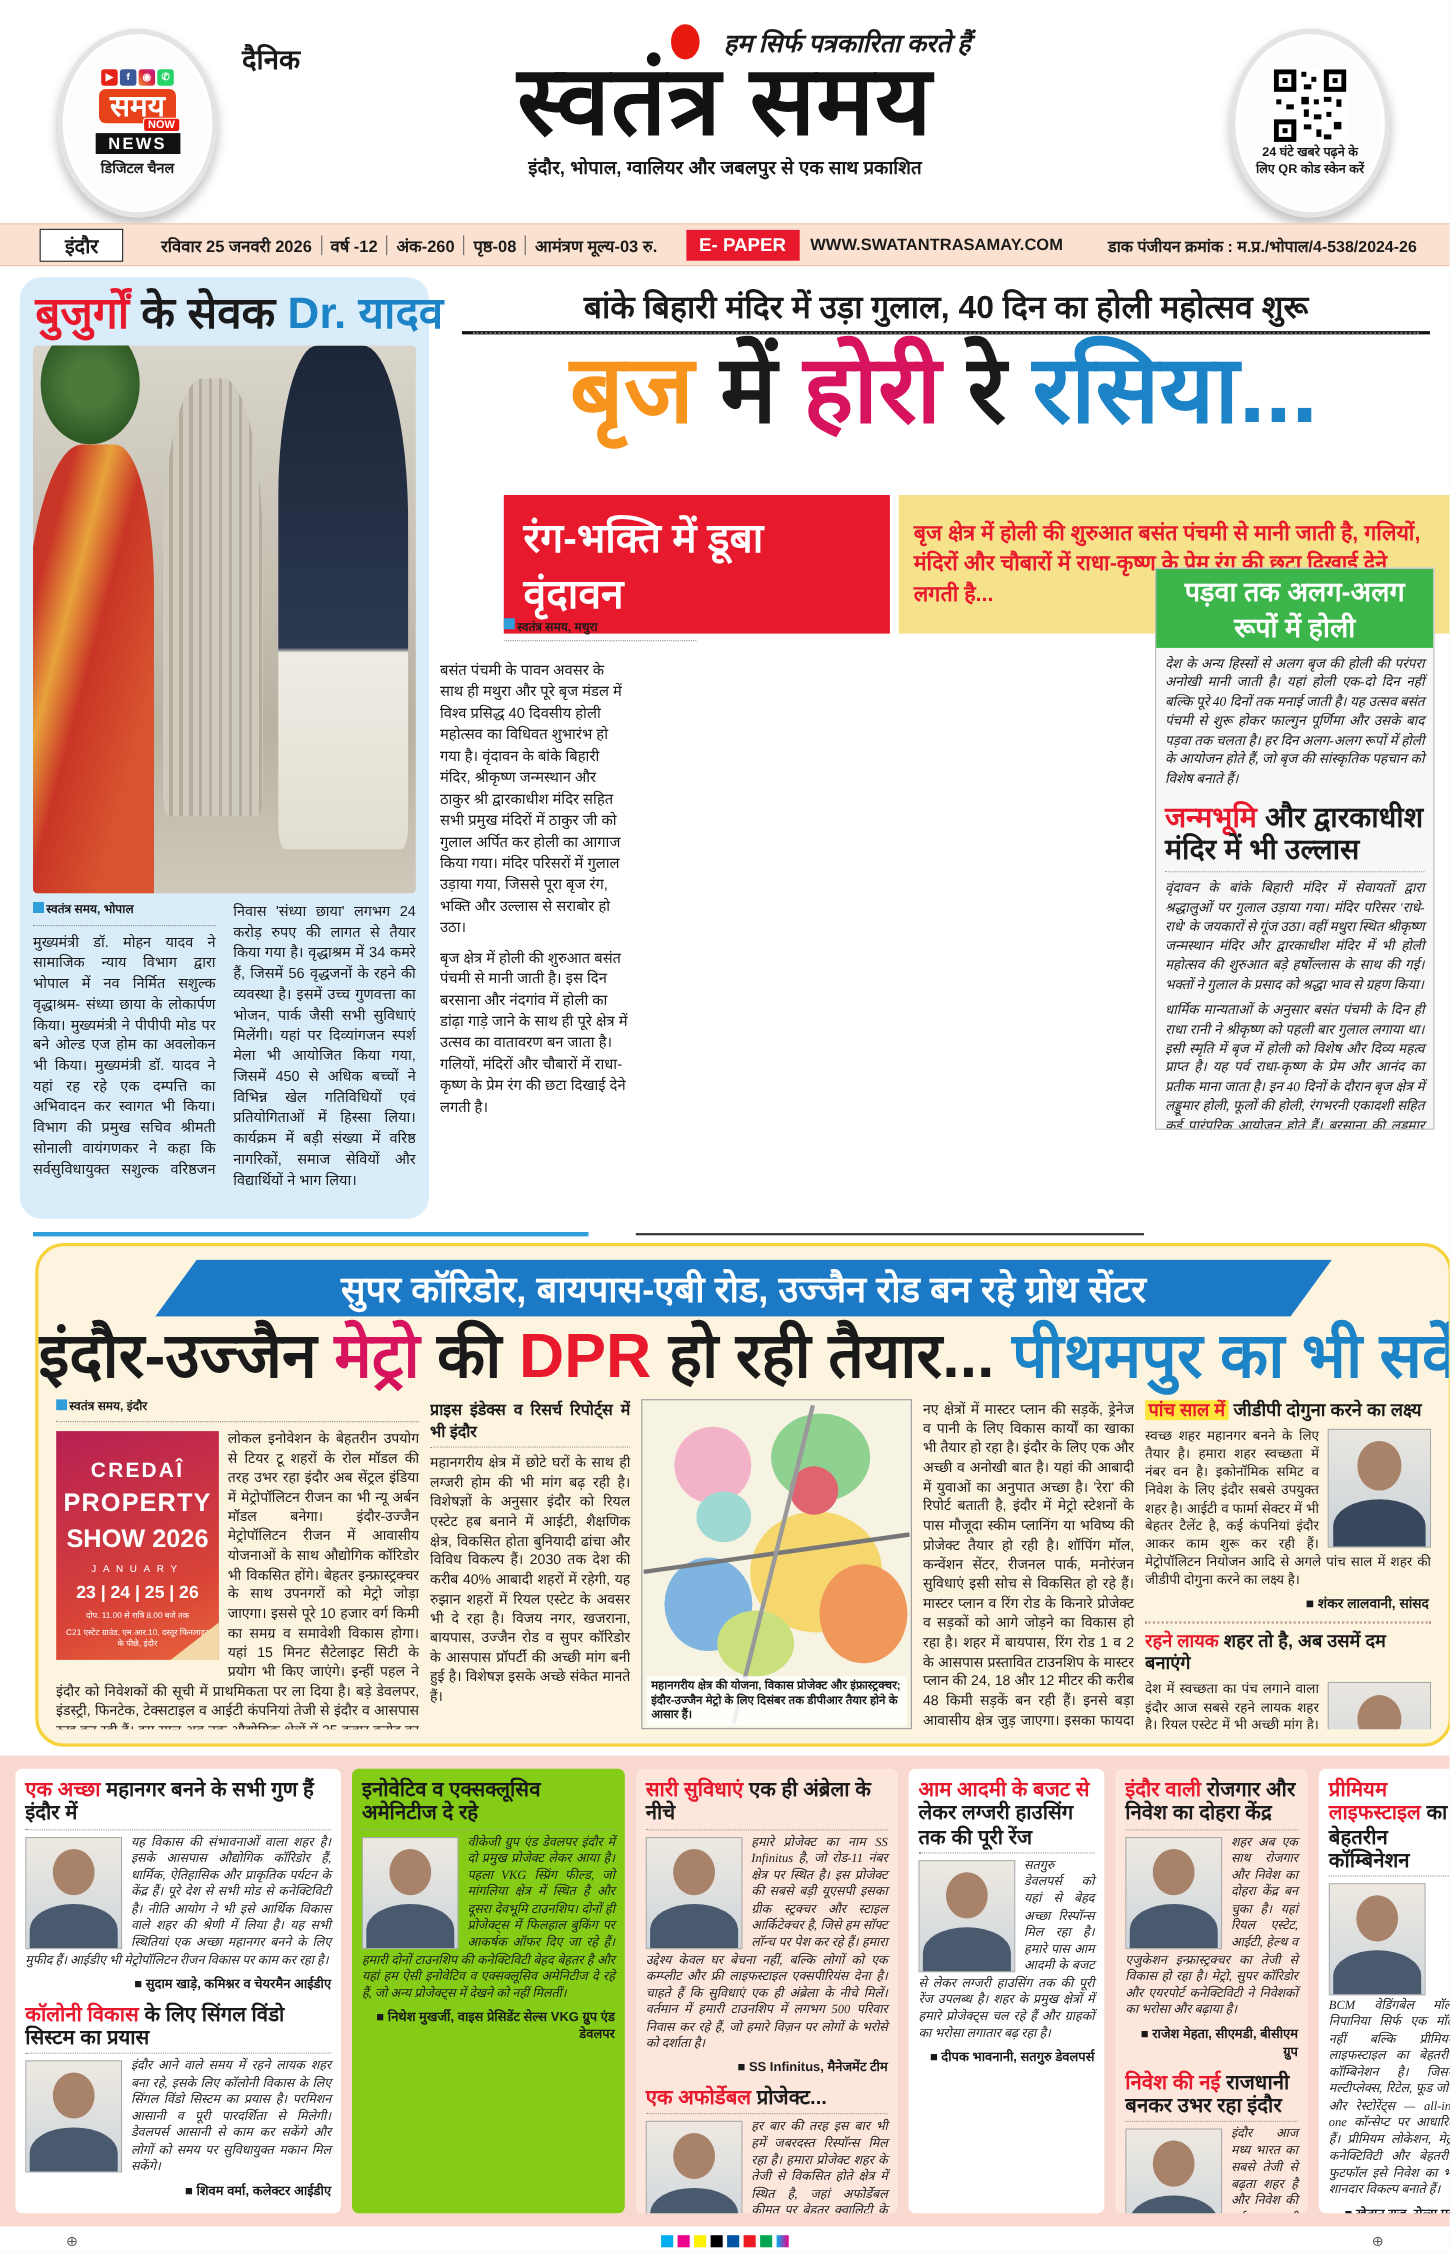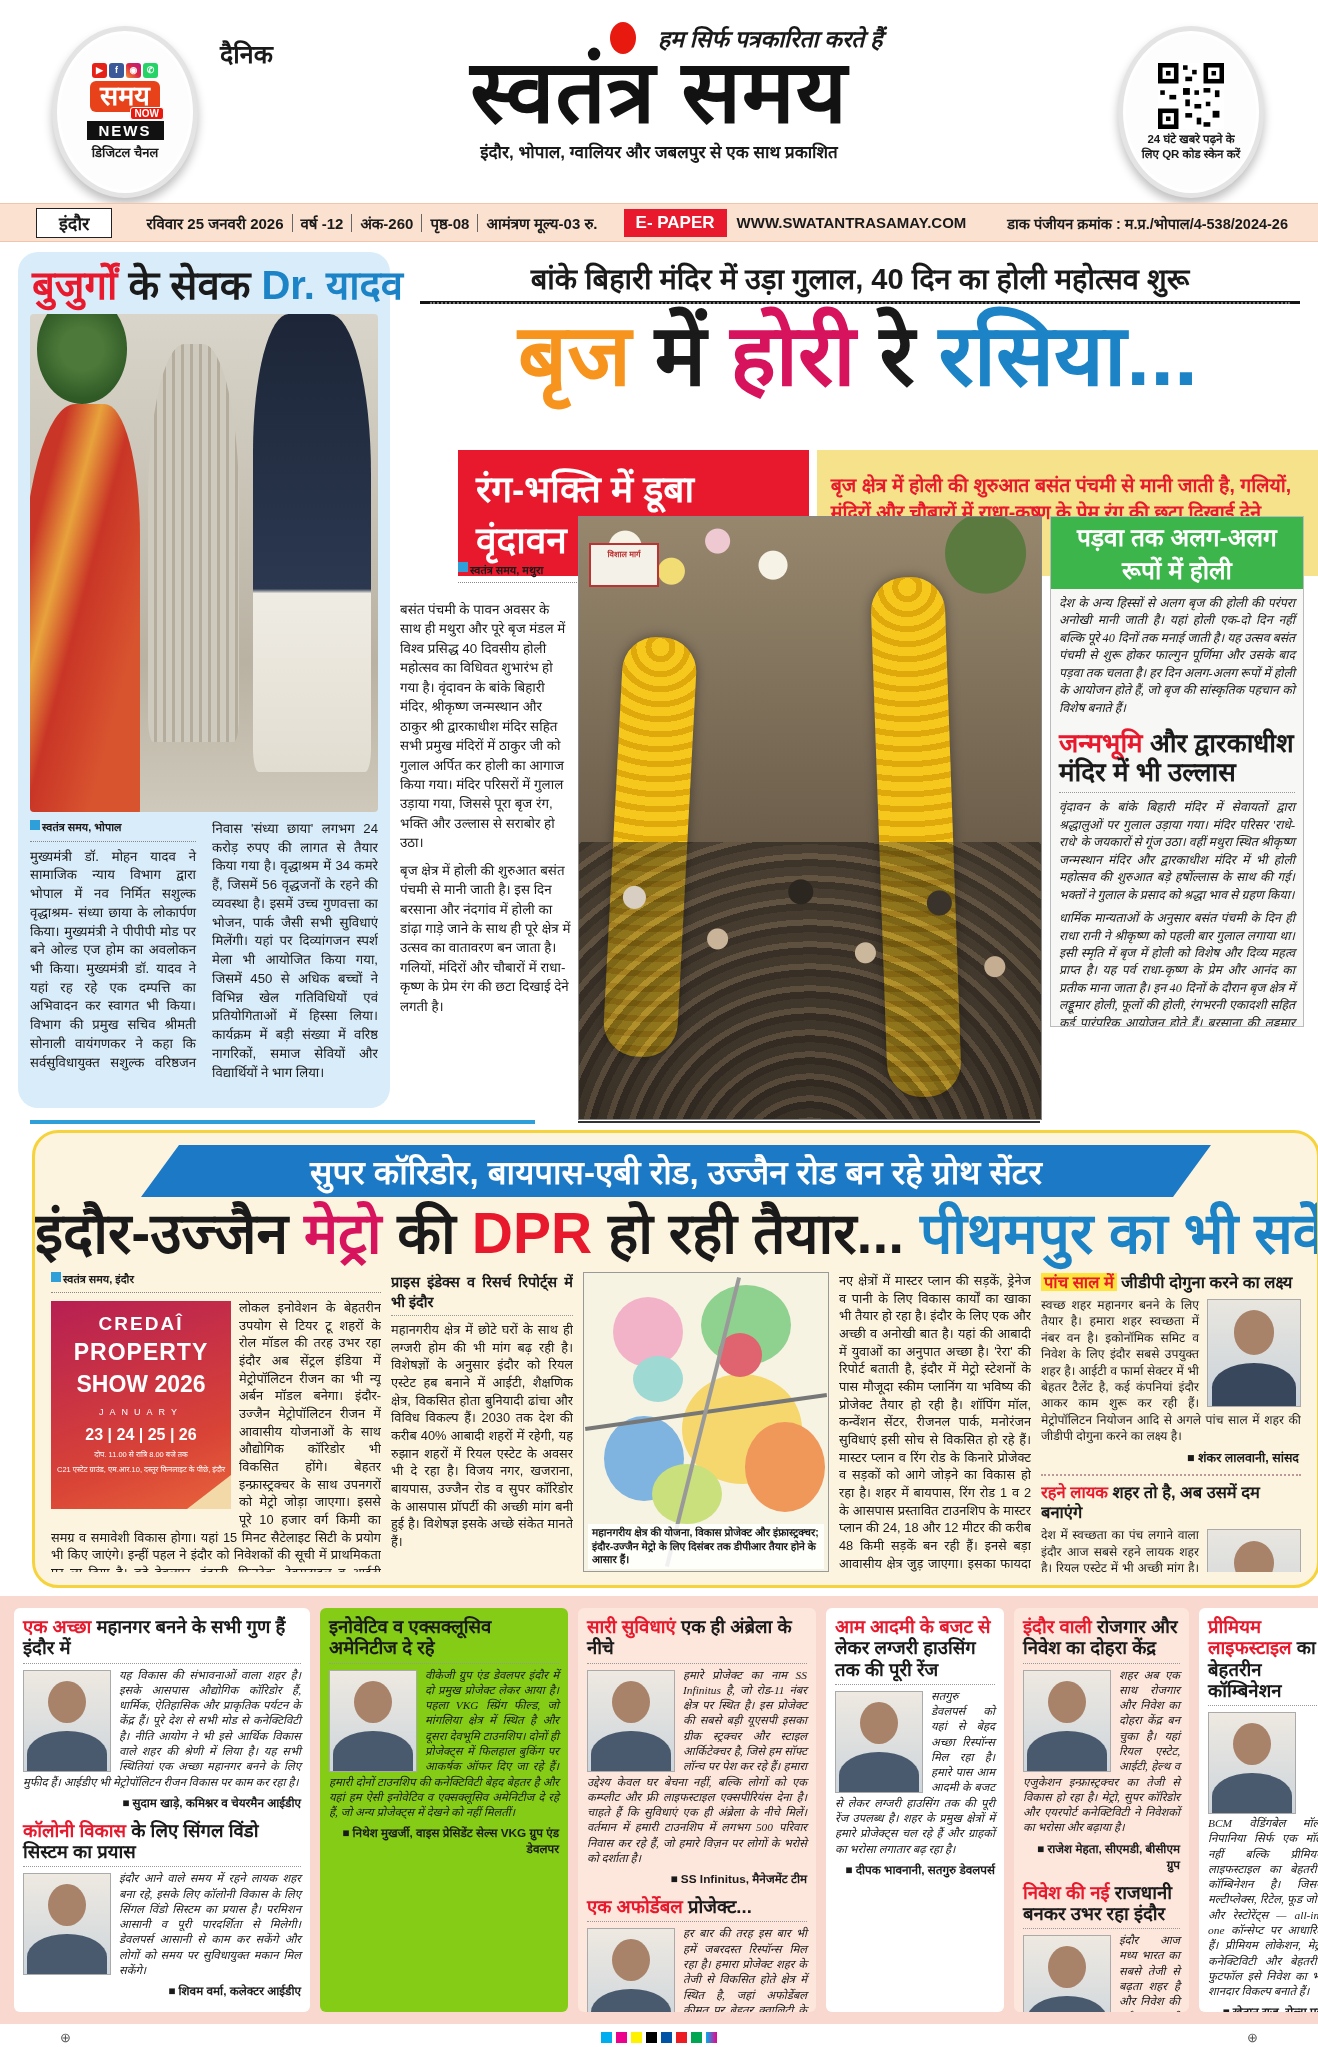--- a/index.html
+++ b/index.html
@@ -99,22 +99,22 @@
   .sec-head{font-size:26px;font-weight:900;line-height:1.1;margin-top:12px;border-bottom:1px dotted #999;padding-bottom:6px;}
   
   .metro{position:absolute;left:32px;top:1130px;width:1288px;height:458px;background:#fdf4df;border:3px solid #f6d33c;
          border-radius:26px;box-sizing:border-box;overflow:hidden;}
   .banner{width:1070px;height:52px;margin:12px auto 0;background:#1b79c5;
           clip-path:polygon(38px 0,100% 0,calc(100% - 38px) 100%,0 100%);
           display:flex;align-items:center;justify-content:center;color:#fff;font-size:33px;font-weight:900;}
   .metro-head{text-align:center;font-size:57px;font-weight:900;margin-top:8px;white-space:nowrap;line-height:1.0;}
   .metro-body{display:grid;grid-template-columns:330px 182px 246px 192px 1fr;gap:10px;margin:10px 16px 0;height:300px;}
   .m-col{font-size:12.8px;line-height:1.38;text-align:justify;overflow:hidden;}
-  .credai{float:left;width:180px;height:208px;margin:2px 8px 4px 0;color:#fff;text-align:center;position:relative;
-          background:linear-gradient(160deg,#b71f53,#d94436 70%,#e8643c);padding-top:10px;box-sizing:border-box;}
+  .credai{float:left;width:148px;height:208px;margin:2px 8px 4px 0;color:#fff;text-align:center;position:relative;
+          background:linear-gradient(160deg,#b71f53,#d94436 70%,#e8643c);padding-top:24px;box-sizing:border-box;}
   .credai::after{content:"";position:absolute;right:0;bottom:0;width:0;height:0;border-style:solid;border-width:0 0 34px 44px;border-color:transparent transparent #f3d9a8 transparent;}
   .cr-brand{font-size:19px;font-weight:900;letter-spacing:2px;}
   .cr-l1{font-size:23px;font-weight:900;letter-spacing:1px;}
   .cr-l2{font-size:23px;font-weight:900;}
   .cr-month{font-size:9px;letter-spacing:6px;margin-top:5px;}
   .cr-dates{font-size:16px;font-weight:900;margin-top:6px;}
   .cr-sm{font-size:7.5px;margin-top:4px;line-height:1.4;padding:0 6px;}
   .m-subhead{font-weight:bold;font-size:14.5px;border-bottom:1px dotted #999;padding-bottom:3px;margin-bottom:5px;}
   .map{position:relative;border:1px solid #999;background:#f7f3e3;overflow:hidden;}
   .map-blob{position:absolute;border-radius:50%;}
@@ -267,26 +267,20 @@
   <div class="holi-byl">
     <div class="byl">
         <span class="bullet"></span>
         <span>स्वतंत्र समय, मथुरा</span>
       </div>
   </div>
   <div class="holi-col1">
     <p>बसंत पंचमी के पावन अवसर के साथ ही मथुरा और पूरे बृज मंडल में विश्व प्रसिद्ध 40 दिवसीय होली महोत्सव का विधिवत शुभारंभ हो गया है। वृंदावन के बांके बिहारी मंदिर, श्रीकृष्ण जन्मस्थान और ठाकुर श्री द्वारकाधीश मंदिर सहित सभी प्रमुख मंदिरों में ठाकुर जी को गुलाल अर्पित कर होली का आगाज किया गया। मंदिर परिसरों में गुलाल उड़ाया गया, जिससे पूरा बृज रंग, भक्ति और उल्लास से सराबोर हो उठा।</p>
     <p>बृज क्षेत्र में होली की शुरुआत बसंत पंचमी से मानी जाती है। इस दिन बरसाना और नंदगांव में होली का डांढ़ा गाड़े जाने के साथ ही पूरे क्षेत्र में उत्सव का वातावरण बन जाता है। गलियों, मंदिरों और चौबारों में राधा-कृष्ण के प्रेम रंग की छटा दिखाई देने लगती है।</p>
   </div>
-  <div class="holi-photo">
-    <div class="sign">विशाल मार्ग</div>
-    <div class="garland g1"></div>
-    <div class="garland g2"></div>
-    <div class="crowd"></div>
-  </div>
   <aside class="holi-right">
     <div class="green-box">पड़वा तक अलग-अलग रूपों में होली</div>
     <div class="it-txt">देश के अन्य हिस्सों से अलग बृज की होली की परंपरा अनोखी मानी जाती है। यहां होली एक-दो दिन नहीं बल्कि पूरे 40 दिनों तक मनाई जाती है। यह उत्सव बसंत पंचमी से शुरू होकर फाल्गुन पूर्णिमा और उसके बाद पड़वा तक चलता है। हर दिन अलग-अलग रूपों में होली के आयोजन होते हैं, जो बृज की सांस्कृतिक पहचान को विशेष बनाते हैं।</div>
     <div class="sec-head"><span class="c-red">जन्मभूमि</span><span> और द्वारकाधीश मंदिर में भी उल्लास</span></div>
     <div class="it-txt">वृंदावन के बांके बिहारी मंदिर में सेवायतों द्वारा श्रद्धालुओं पर गुलाल उड़ाया गया। मंदिर परिसर 'राधे-राधे' के जयकारों से गूंज उठा। वहीं मथुरा स्थित श्रीकृष्ण जन्मस्थान मंदिर और द्वारकाधीश मंदिर में भी होली महोत्सव की शुरुआत बड़े हर्षोल्लास के साथ की गई। भक्तों ने गुलाल के प्रसाद को श्रद्धा भाव से ग्रहण किया।</div>
     <div class="it-txt">धार्मिक मान्यताओं के अनुसार बसंत पंचमी के दिन ही राधा रानी ने श्रीकृष्ण को पहली बार गुलाल लगाया था। इसी स्मृति में बृज में होली को विशेष और दिव्य महत्व प्राप्त है। यह पर्व राधा-कृष्ण के प्रेम और आनंद का प्रतीक माना जाता है। इन 40 दिनों के दौरान बृज क्षेत्र में लड्डूमार होली, फूलों की होली, रंगभरनी एकादशी सहित कई पारंपरिक आयोजन होते हैं। बरसाना की लड्डूमार होली और वृंदावन की फूलों की होली देश-विदेश में विशेष पहचान रखती हैं। हर वर्ष इस महोत्सव में देश ही नहीं, बल्कि विदेशों से भी लाखों श्रद्धालु बृज पहुंचते हैं। बृज की होली न केवल रंगों का उत्सव है, बल्कि यह भक्ति, प्रेम और सांस्कृतिक विरासत का जीवंत प्रतीक भी है। अब पूरा बृज मंडल अगले 40 दिनों तक होली के रंग और भक्ति के सागर में डूबा रहेगा।</div>
   </aside>
 
   <section class="metro">
     <div class="banner">

